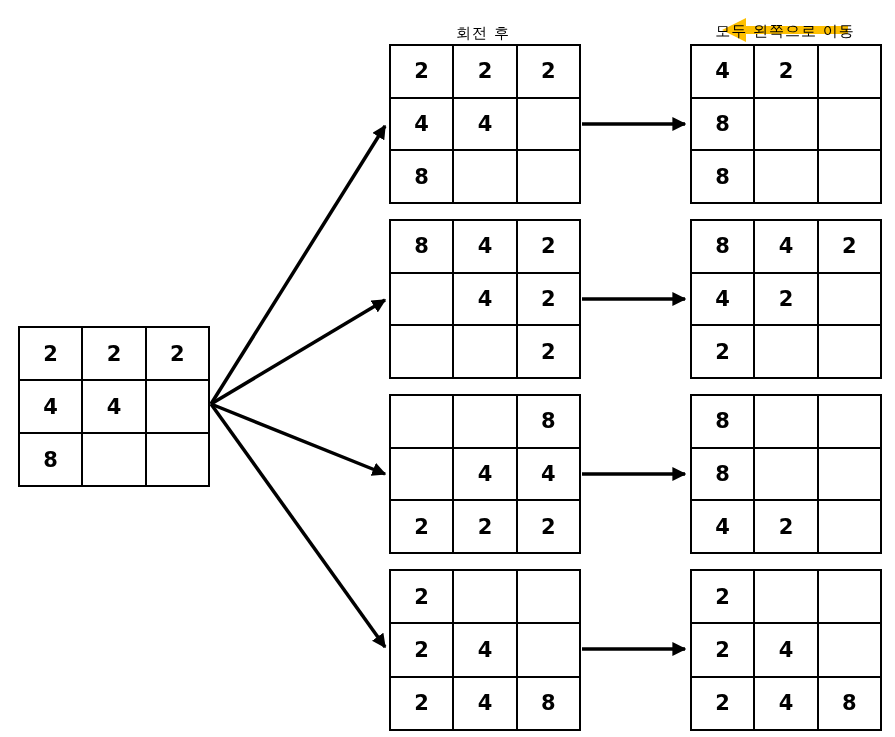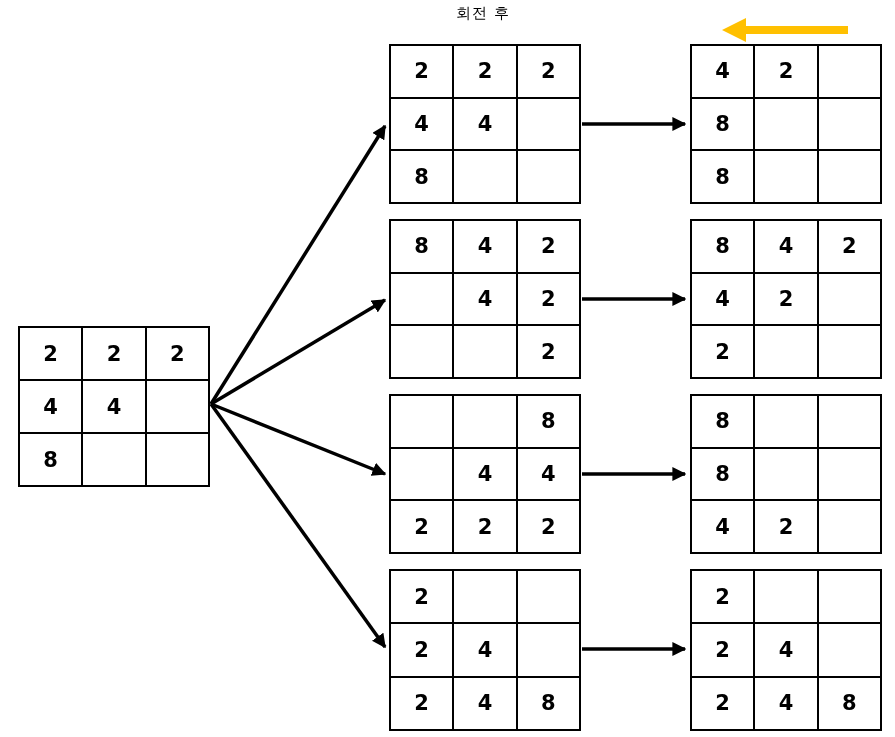--- a/index.html
+++ b/index.html
@@ -16,20 +16,21 @@
   .cell{
     border:1px solid #000;
     display:flex;align-items:center;justify-content:center;
     font-size:21px;font-weight:bold;color:#000;
     font-family:"DejaVu Sans","Liberation Sans",sans-serif;
   }
   .label{
     position:absolute;color:#000;font-size:15px;letter-spacing:1px;
     text-align:center;white-space:nowrap;
     font-family:"DejaVu Sans","Liberation Sans",sans-serif;
+    margin-top:20px;
   }
 </style>
 </head>
 <body>
 
 <div class="canvas">
 
   <svg class="overlay" viewBox="0 0 895 737" xmlns="http://www.w3.org/2000/svg">
     <defs>
       <marker id="ah" viewBox="0 0 10 10" refX="9" refY="5" markerWidth="4" markerHeight="4" orient="auto-start-reverse">
@@ -44,20 +45,21 @@
 
     <line x1="582" y1="124" x2="685" y2="124" stroke="#000" stroke-width="3.5" marker-end="url(#ah)"></line>
     <line x1="582" y1="299" x2="685" y2="299" stroke="#000" stroke-width="3.5" marker-end="url(#ah)"></line>
     <line x1="582" y1="474" x2="685" y2="474" stroke="#000" stroke-width="3.5" marker-end="url(#ah)"></line>
     <line x1="582" y1="649" x2="685" y2="649" stroke="#000" stroke-width="3.5" marker-end="url(#ah)"></line>
 
     <path d="M722,30 L746,18 L746,26 L848,26 L848,34 L746,34 L746,42 Z" fill="#FFC000"></path>
   </svg>
 
   <div class="label" style="left:418px;top:4px;width:130px;">회전 후</div>
+  <div class="label" style="left:695px;top:2px;width:180px;">모두 왼쪽으로 이동</div>
 
   <div class="grid" style="left:18px;top:326px;height:159px;">
       <div class="cell">2</div>
       <div class="cell">2</div>
       <div class="cell">2</div>
       <div class="cell">4</div>
       <div class="cell">4</div>
       <div class="cell"></div>
       <div class="cell">8</div>
       <div class="cell"></div>

